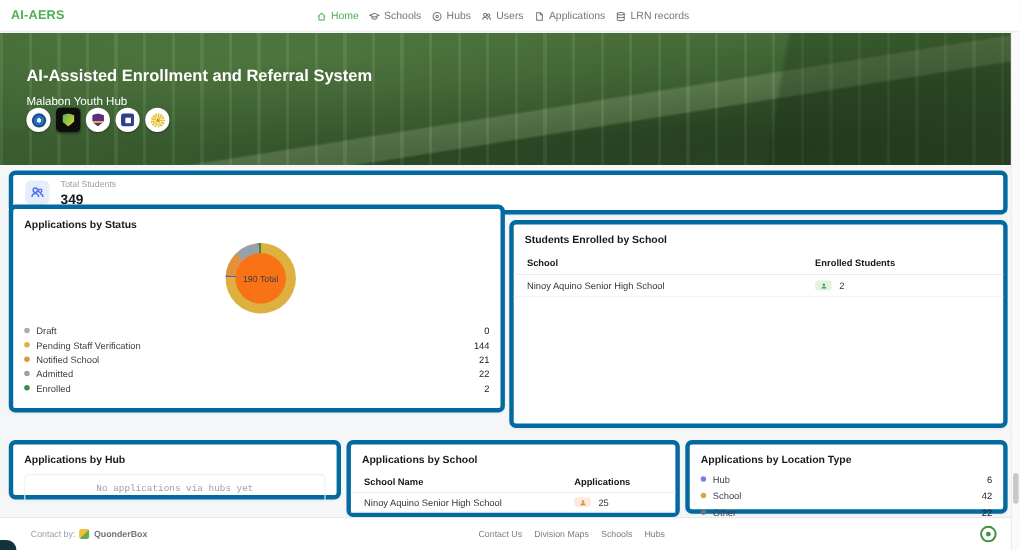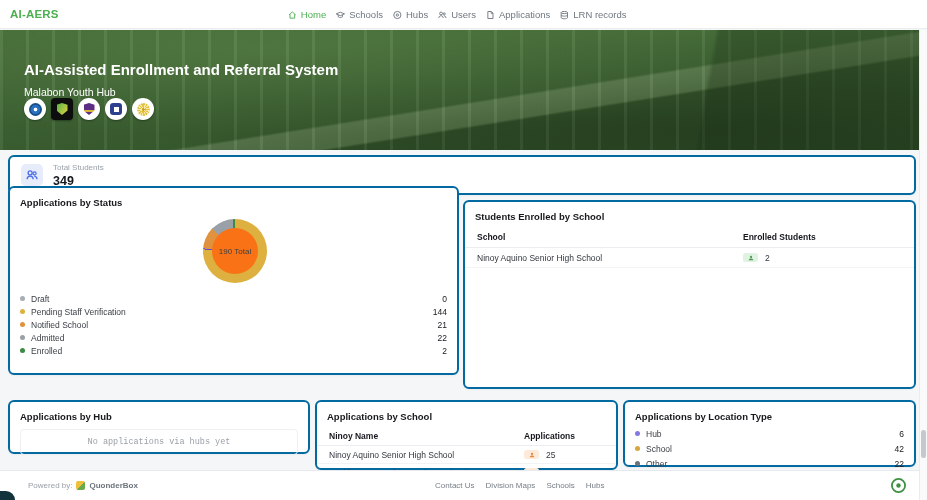--- a/index.html
+++ b/index.html
@@ -34,21 +34,21 @@
   .hero-logos { position:absolute; left:24px; top:68px; display:flex; gap:5px; align-items:center; }
   .plogo { width:22px; height:22px; border-radius:50%; background:#fff; display:flex; align-items:center; justify-content:center; box-shadow:0 1px 2px rgba(0,0,0,.35); }
   .plogo-1-in { width:13px; height:13px; border-radius:50%; background:radial-gradient(closest-side, #fff 28%, #2a6fc0 32% 68%, #174e8c 72%); }
   .plogo-2 { border-radius:4px; background:#0d0d0d; }
   .plogo-2-in { width:11px; height:12px; clip-path:polygon(50% 0,100% 14%,100% 62%,50% 100%,0 62%,0 14%); background:linear-gradient(125deg,#54b54b,#e8d13c); }
   .plogo-3-in { width:11px; height:12px; clip-path:polygon(50% 0,100% 14%,100% 62%,50% 100%,0 62%,0 14%); background:linear-gradient(#5b2d84 60%, #d9b43a 60% 72%, #5b2d84 72%); }
   .plogo-4-in { width:12px; height:12px; border-radius:3px; background:linear-gradient(#fff,#fff) center / 5px 5px no-repeat, #2d3f8f; }
   .plogo-5-in { width:13px; height:13px; border-radius:50%; background:radial-gradient(closest-side,#c79a2e 18%, rgba(0,0,0,0) 20%), repeating-conic-gradient(#e3c23c 0 14deg, #f6e9ab 14deg 28deg); }
 
   
-  .card { position:absolute; background:#fff; border:2px solid #0369a1; border-radius:6px; box-shadow:0 1px 2px rgba(0,0,0,.04); }
+  .card { position:absolute; background:#fff; border:4px solid #0369a1; border-radius:6px; box-shadow:0 1px 2px rgba(0,0,0,.04); }
   .card-title { font-size:9.5px; font-weight:bold; color:#17191d; padding:9px 10px 4px; }
 
   .stats-card { top:155px; left:8px; width:908px; height:40px; display:flex; align-items:center; padding-left:11px; gap:10px; }
   .stat-icon { width:22px; height:22px; border-radius:5px; background:#e7ecfb; display:flex; align-items:center; justify-content:center; }
   .stat-label { font-size:8px; color:#9aa1a9; }
   .stat-value { font-size:12.5px; font-weight:bold; color:#15181d; margin-top:2px; }
 
   .status-card { top:186px; left:8px; width:451px; height:189px; }
   .donut-wrap { position:absolute; top:31px; left:193px; width:64px; height:64px; }
   .donut { width:64px; height:64px; border-radius:50%; }
@@ -249,21 +249,21 @@
 </div>
 
 <div class="card hub-card">
   <div class="card-title">Applications by Hub</div>
   <div class="empty-box">No applications via hubs yet</div>
 </div>
 
 <div class="card school-card">
   <div class="card-title">Applications by School</div>
   <div class="t-head">
-    <span class="c1">Ninoy Name</span>
+    <span class="c1">School Name</span>
     <span class="c2">Applications</span>
   </div>
   <div class="t-row">
     <span class="c1">Ninoy Aquino Senior High School</span>
     <span class="c2">
       <span class="badge orange">
           <svg width="6" height="6" viewBox="0 0 8 8" fill="#e08a3c">
             <circle cx="4" cy="2.6" r="1.5"></circle>
             <path d="M1 7 C1 5.3 2.3 4.5 4 4.5 C5.7 4.5 7 5.3 7 7 Z"></path>
           </svg>
@@ -299,21 +299,21 @@
   </div>
   <div class="legend-row">
     <span class="dot" style="background: rgb(109, 115, 123);"></span>
     <span>Other</span>
     <span class="legend-val">22</span>
   </div>
 </div>
 
 <div class="footer">
   <div class="powered">
-    <span>Powered by:</span>
+    <span>Contact by:</span>
     <span class="qbox-logo"></span>
     <b>QuonderBox</b>
   </div>
   <div class="footer-links">
     <span>Contact Us</span>
     <span>Division Maps</span>
     <span>Schools</span>
     <span>Hubs</span>
   </div>
   <div class="target-btn">

